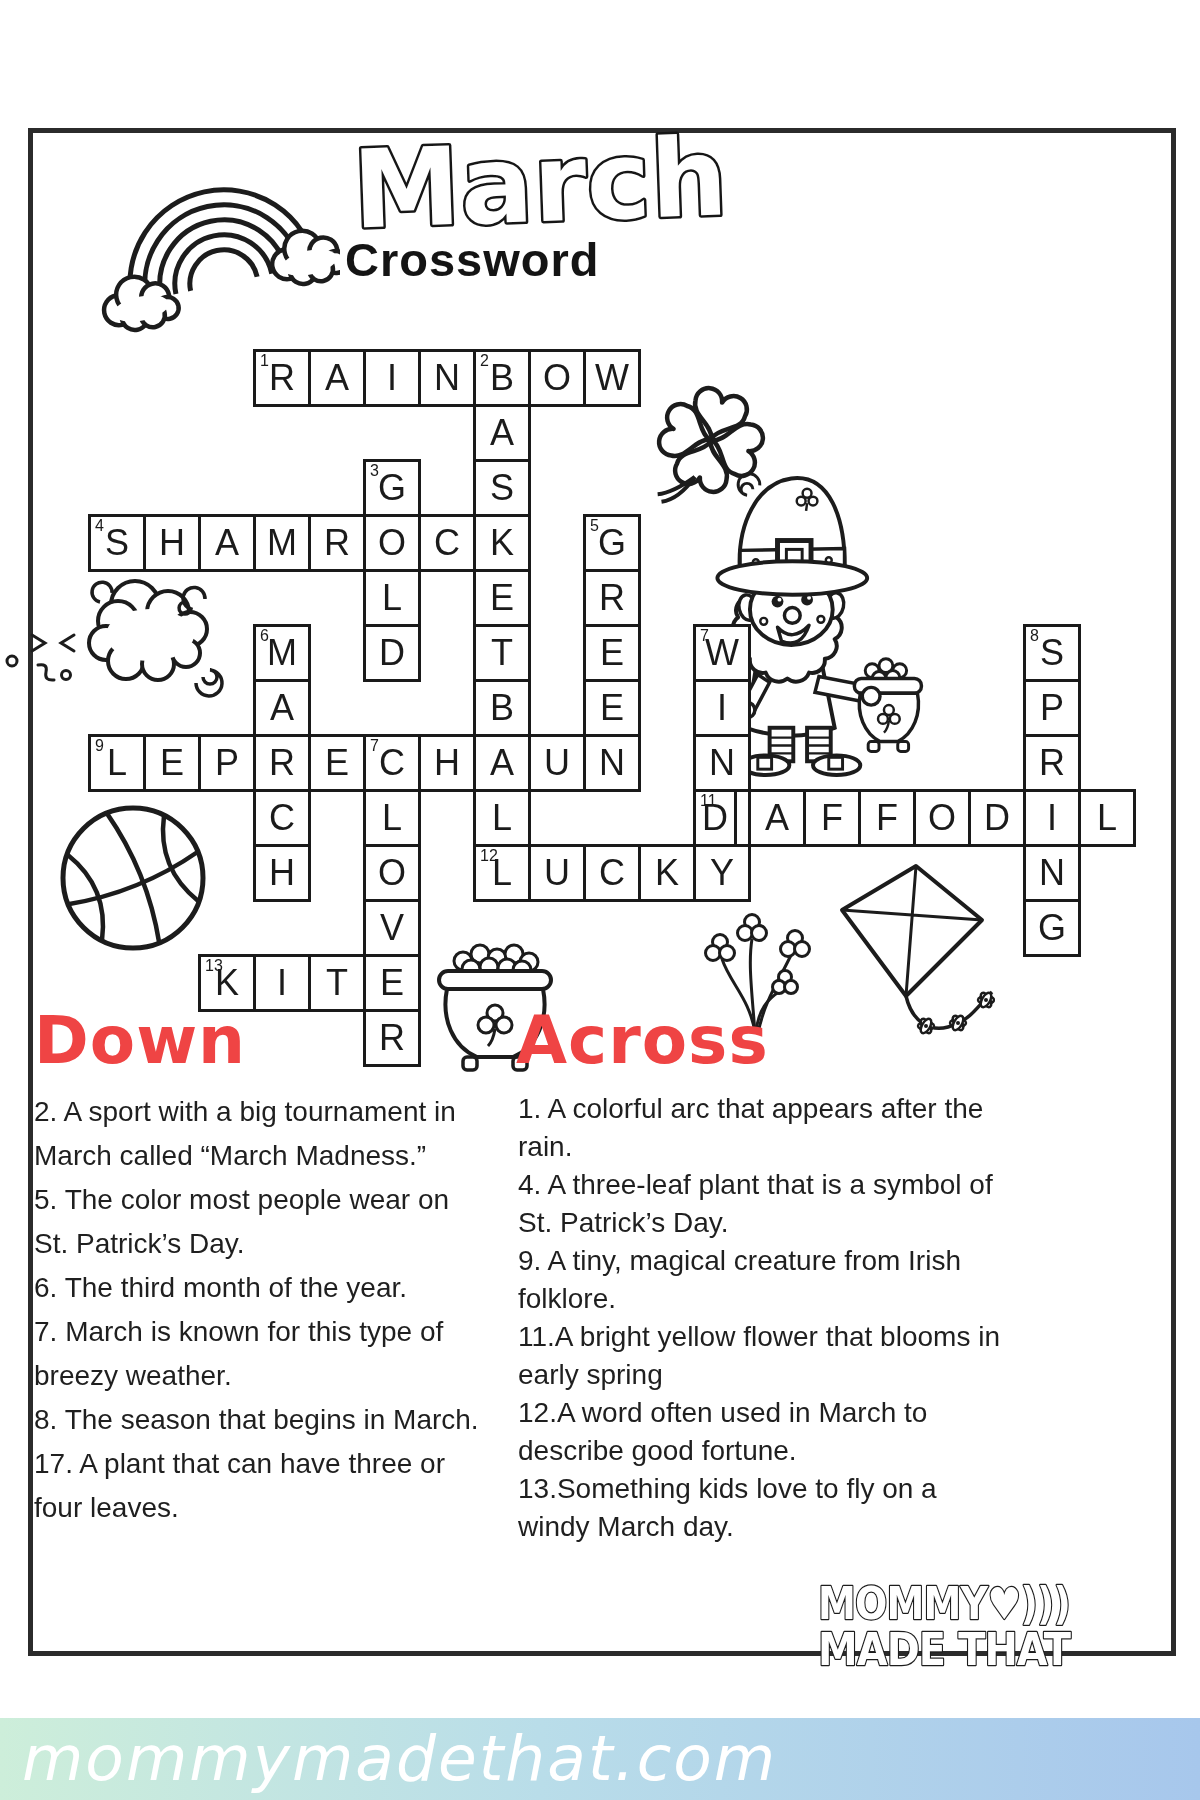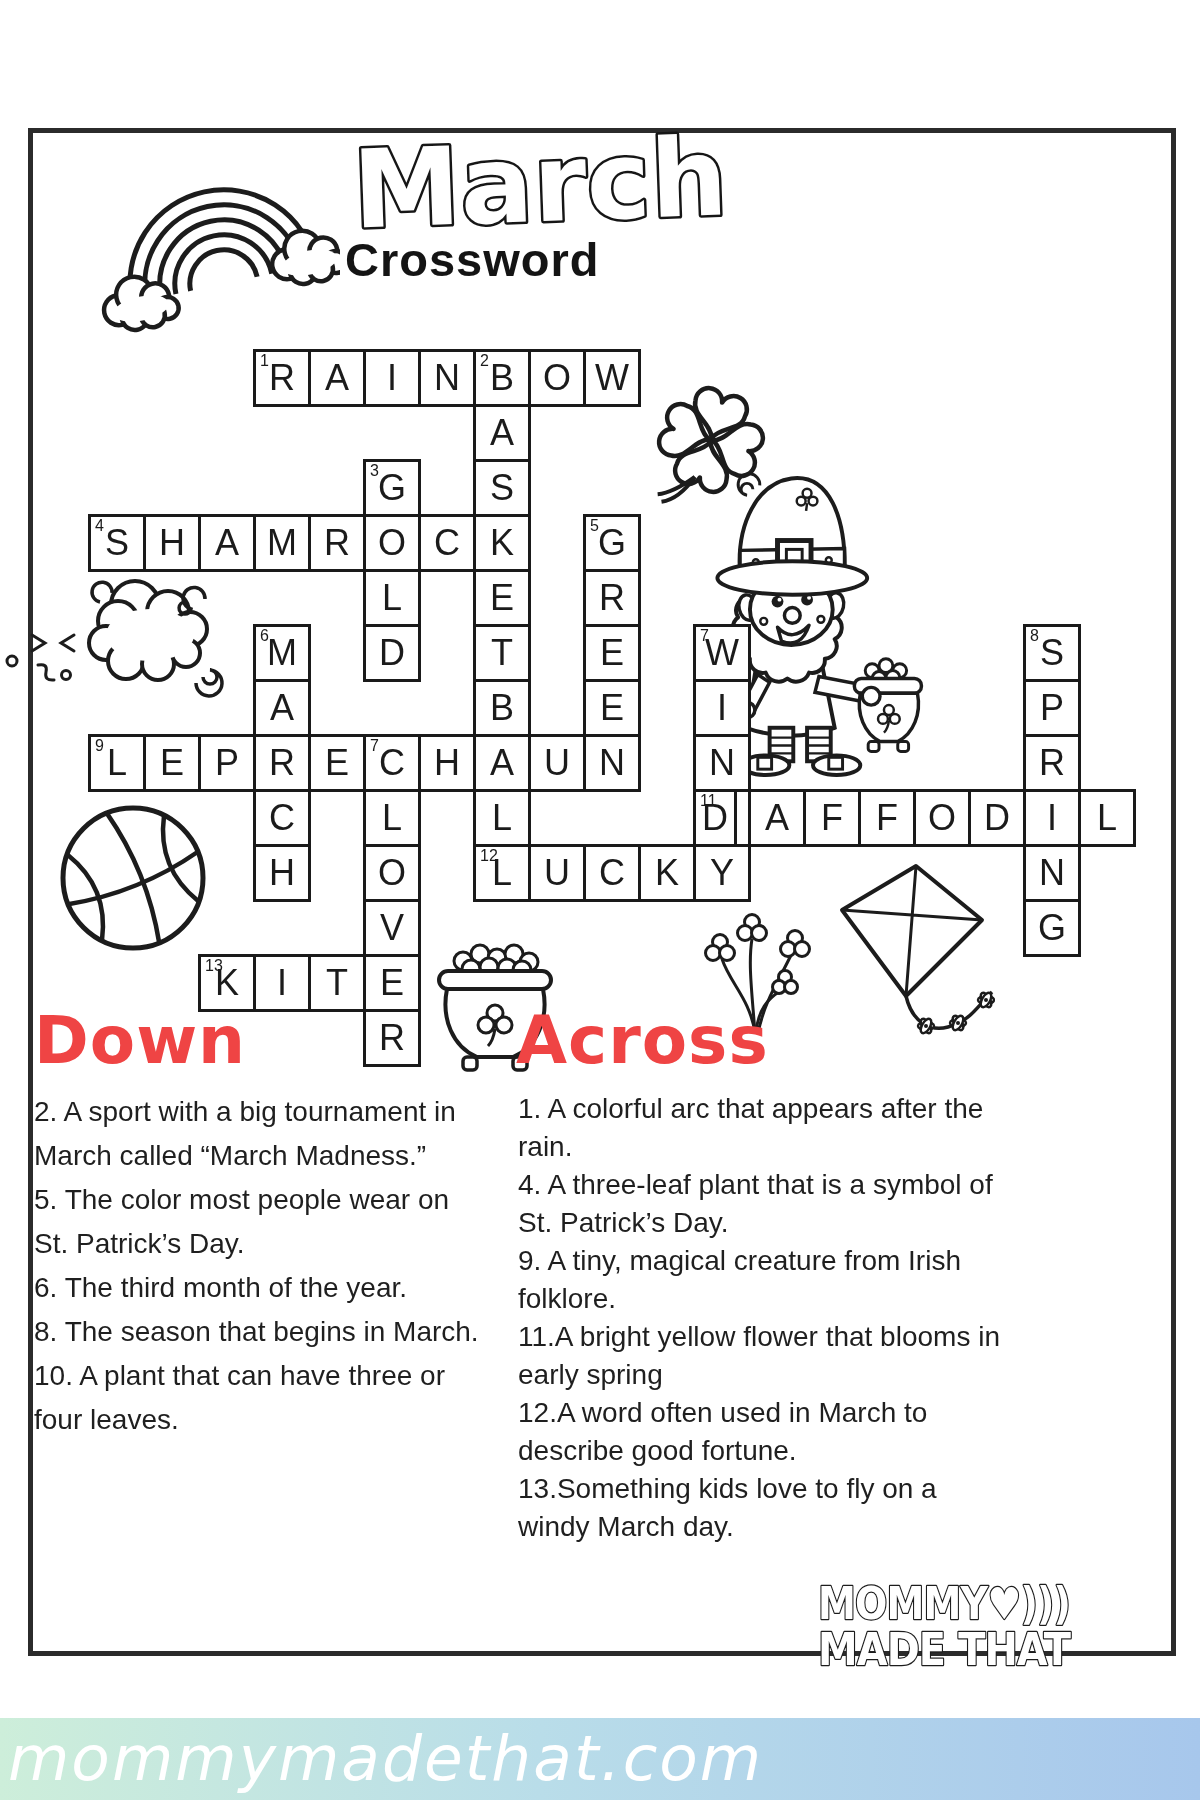--- a/index.html
+++ b/index.html
@@ -33,21 +33,21 @@
   .across-heading{left:516px;top:1002px;}
   .clue-list{z-index:2;font-size:28px;color:#1f1f1f;}
   .down-clues{left:34px;top:1090px;width:452px;line-height:44px;}
   .across-clues{left:518px;top:1090px;width:492px;line-height:38px;}
   .logo-svg{left:818px;top:1583px;width:258px;height:92px;z-index:6;}
   .footer-bar{
     left:0;top:1718px;width:1200px;height:82px;z-index:1;
     background:linear-gradient(90deg,#cdeeda 0%,#b9dde9 45%,#a7c7ec 100%);
   }
   .footer-text{
-    left:8px;top:1722px;font-size:63px;font-style:italic;color:#ffffff;
+    left:22px;top:1722px;font-size:63px;font-style:italic;color:#ffffff;
     letter-spacing:2px;z-index:2;font-family:"DejaVu Sans","Liberation Sans",sans-serif;
   }
   svg .ln{stroke:#1c1c1c;fill:none;}
   svg .wh{stroke:#1c1c1c;fill:#ffffff;}
 </style>
 </head>
 <body>
 
 <div class="abs page-frame"></div>
 
@@ -489,22 +489,23 @@
       <span>T</span>
     </div>
   </div>
 
 <div class="abs section-heading down-heading">Down</div>
 <div class="abs section-heading across-heading">Across</div>
 <div class="abs clue-list down-clues">
     <div class="clue">2. A sport with a big tournament in March called “March Madness.”</div>
     <div class="clue">5. The color most people wear on St. Patrick’s Day.</div>
     <div class="clue">6. The third month of the year.</div>
+    <div class="clue">7. March is known for this type of breezy weather.</div>
     <div class="clue">8. The season that begins in March.</div>
-    <div class="clue">10. A plant that can have three or four leaves.</div>
+    <div class="clue">17. A plant that can have three or four leaves.</div>
   </div>
 <div class="abs clue-list across-clues">
     <div class="clue">1. A colorful arc that appears after the rain.</div>
     <div class="clue">4. A three-leaf plant that is a symbol of St. Patrick’s Day.</div>
     <div class="clue">9. A tiny, magical creature from Irish folklore.</div>
     <div class="clue">11.A bright yellow flower that blooms in early spring</div>
     <div class="clue">12.A word often used in March to describe good fortune.</div>
     <div class="clue">13.Something kids love to fly on a windy March day.</div>
   </div>
 

